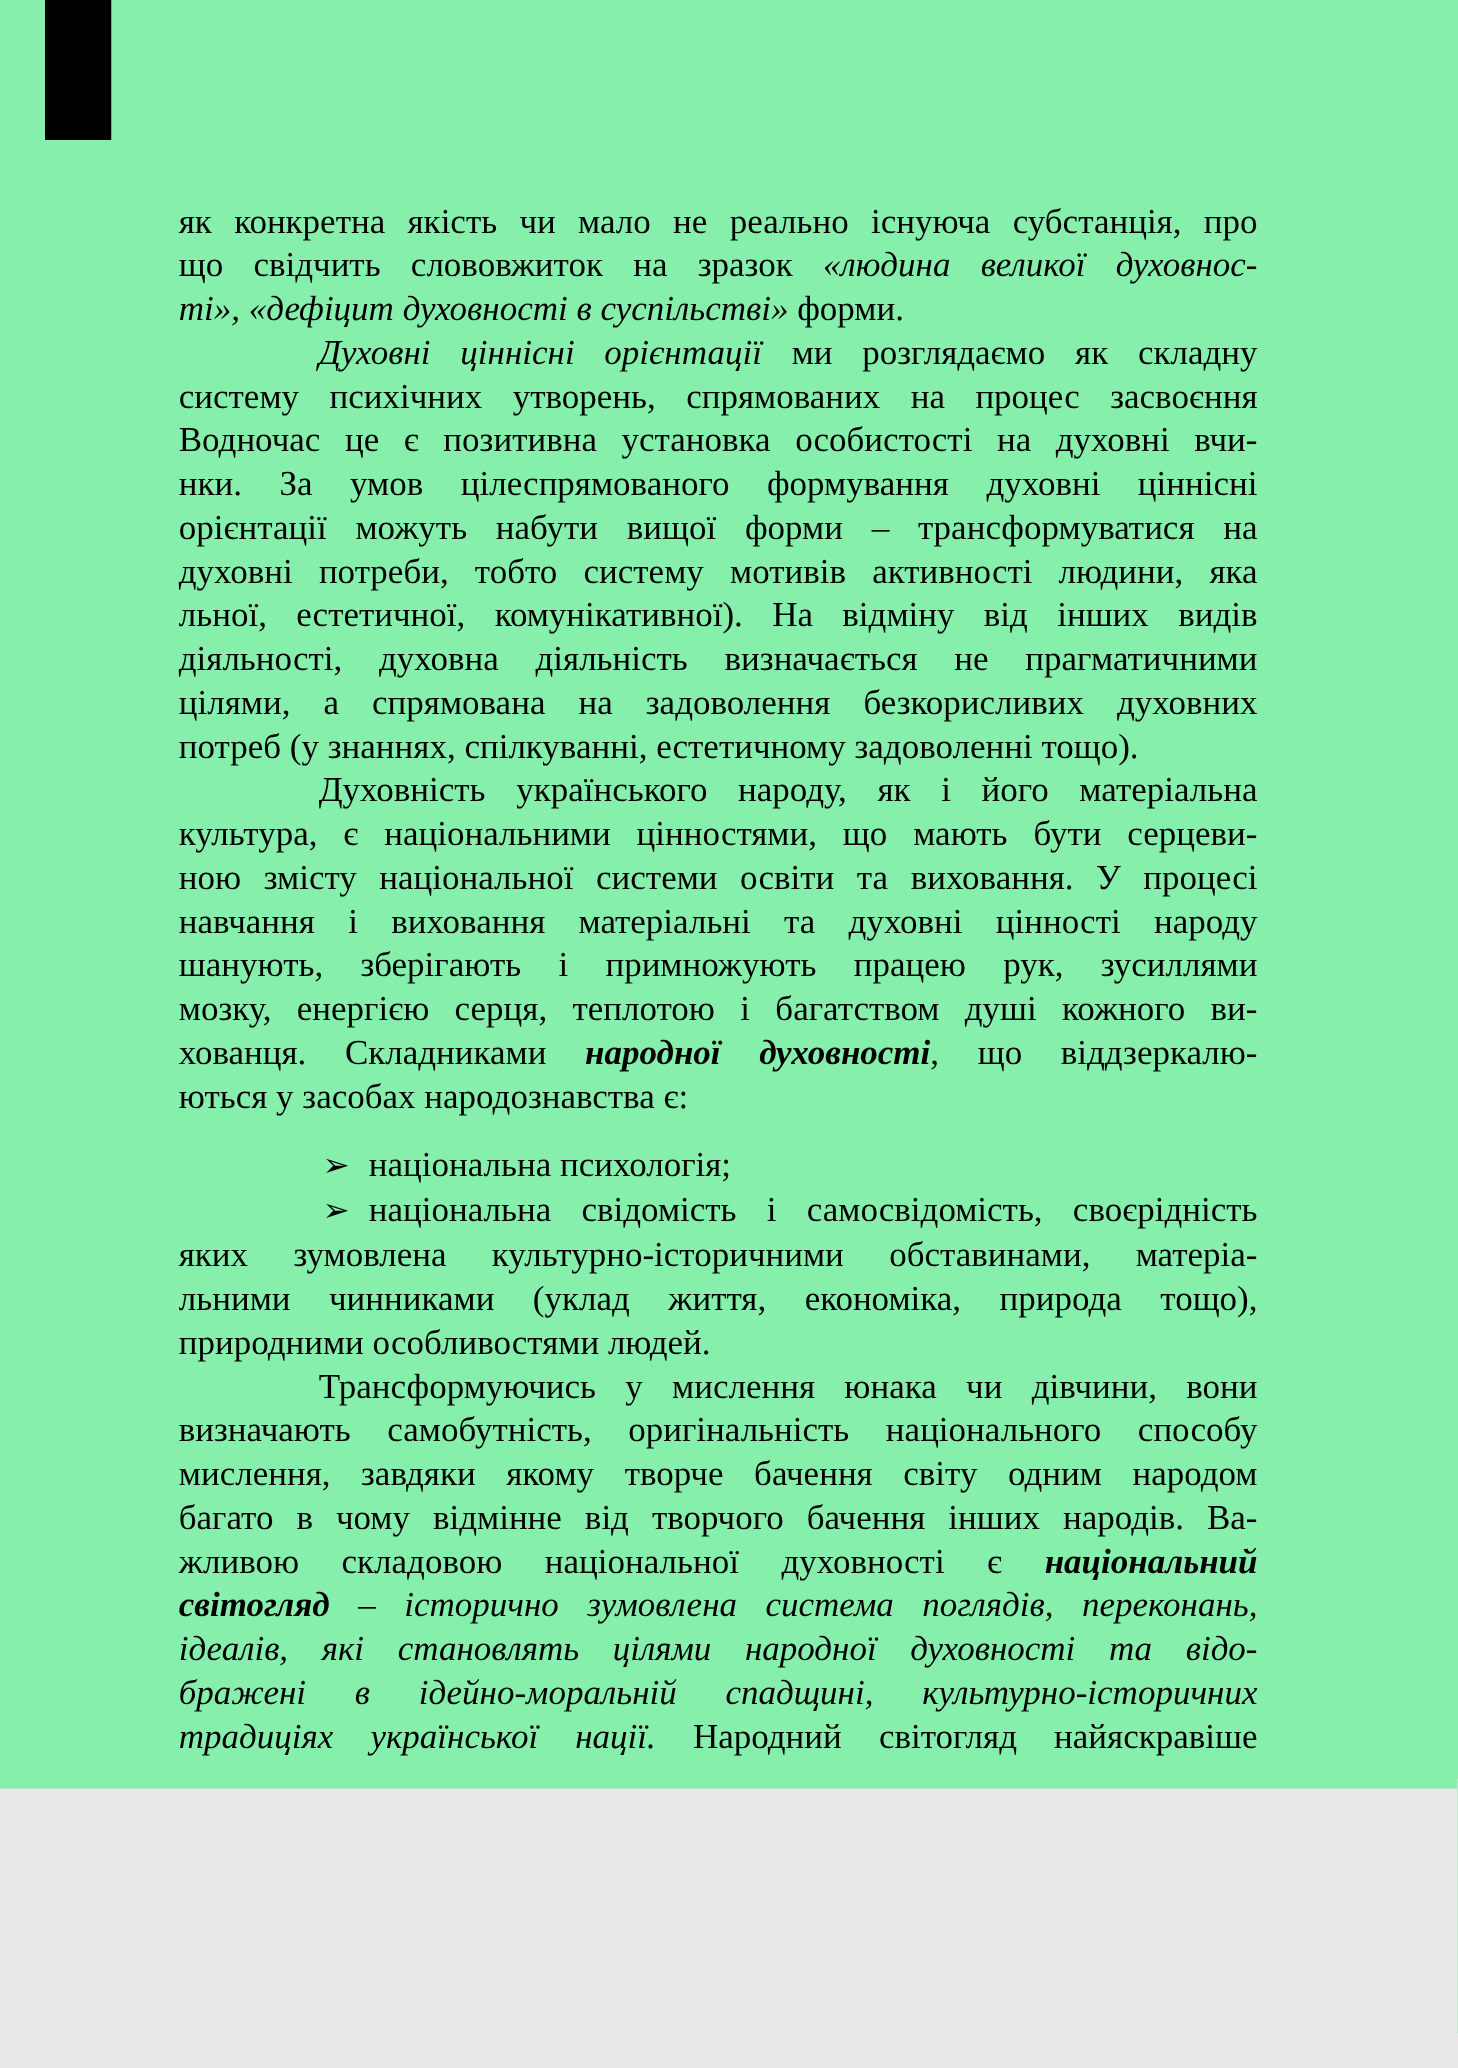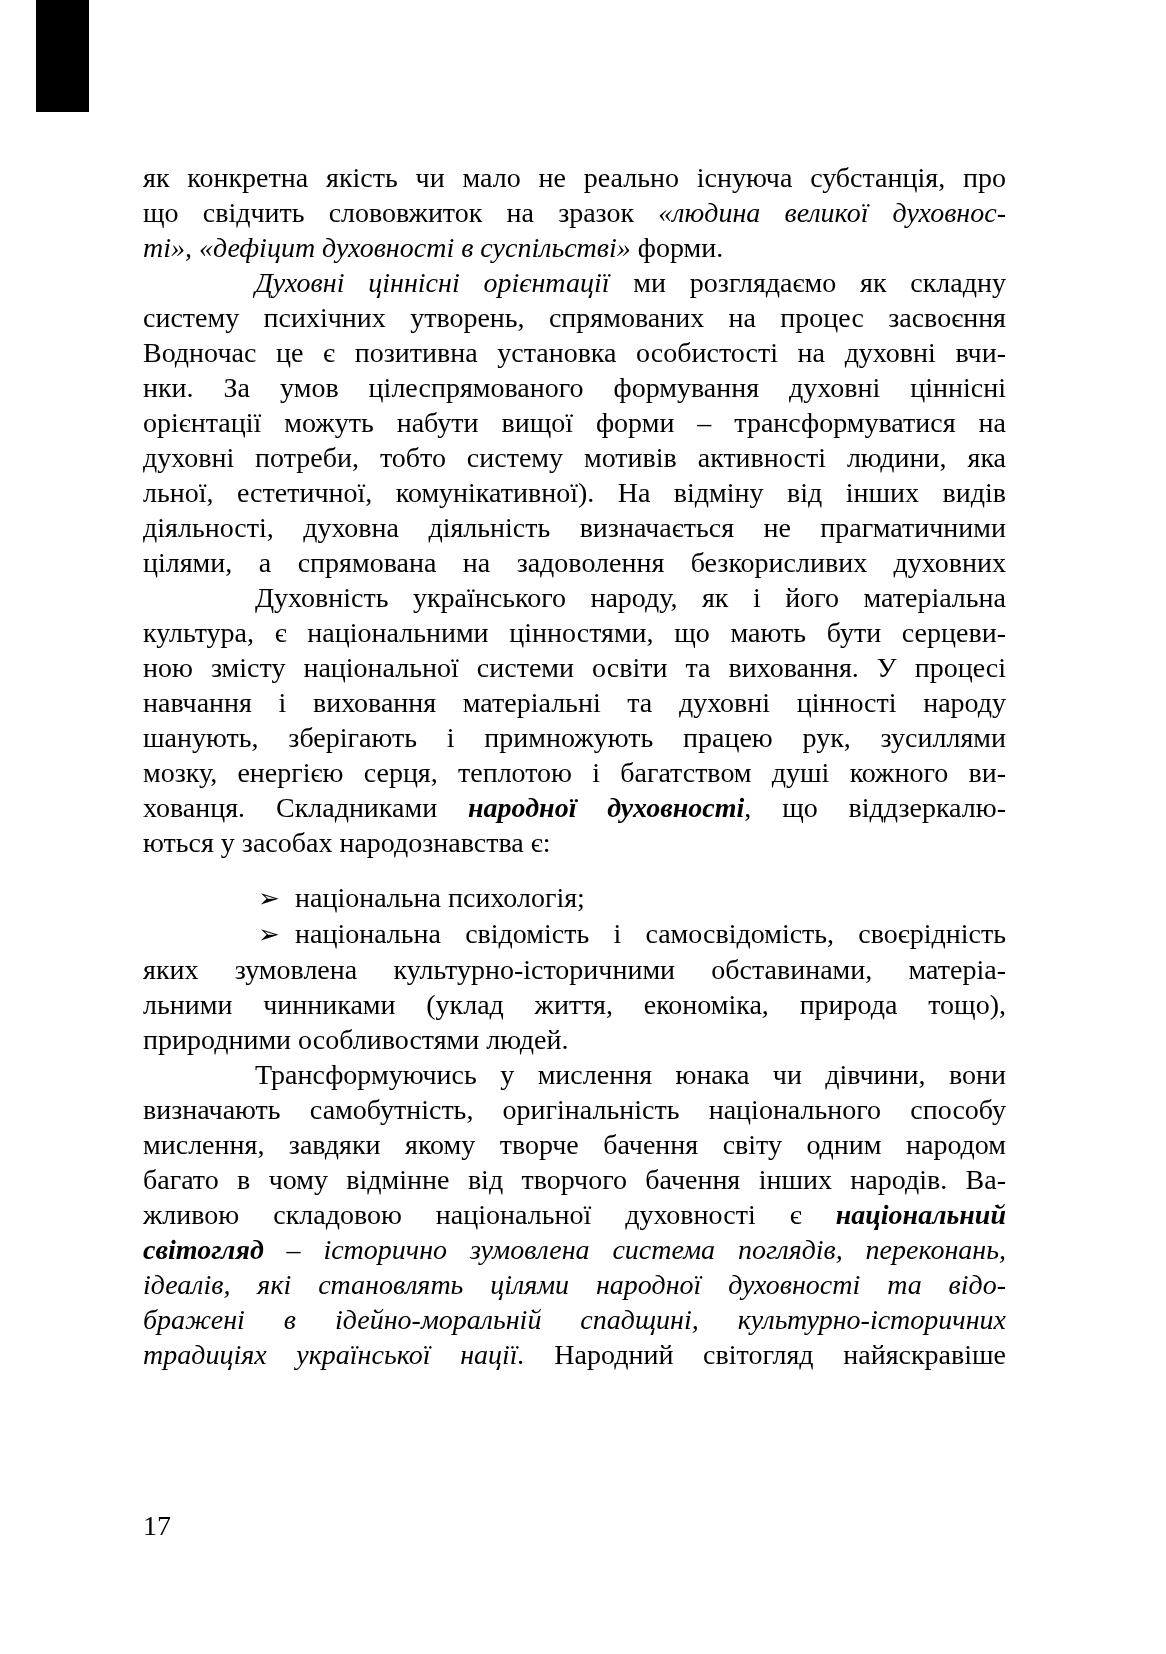--- a/index.html
+++ b/index.html
@@ -1,20 +1,20 @@
 <!DOCTYPE html>
 <html><head>
 <meta charset="utf-8">
 <style>
   html, body { margin: 0; padding: 0; background: #e8e8e8; }
   .page {
     position: relative;
     width: 1166px;
-    height: 1654px;
-    background: #ffffff;
+    height: 1431px;
+    background: #86efac;
     font-family: "Liberation Serif", "DejaVu Serif", serif;
     color: #000000;
     overflow: hidden;
   }
   .scan-artifact {
     position: absolute;
     left: 36px;
     top: 0;
     width: 53px;
     height: 112px;
@@ -73,20 +73,21 @@
       <div class="line end"><span class="i">ті», «дефіцит духовності в суспільстві»</span><span class="r"> форми.</span></div>
       <div class="line indent"><span class="i">Духовні ціннісні орієнтації</span><span class="r"> ми розглядаємо як складну</span></div>
       <div class="line"><span class="r">систему психічних утворень, спрямованих на процес засвоєння</span></div>
       <div class="line"><span class="r">Водночас це є позитивна установка особистості на духовні вчи-</span></div>
       <div class="line"><span class="r">нки. За умов цілеспрямованого формування духовні ціннісні</span></div>
       <div class="line"><span class="r">орієнтації можуть набути вищої форми – трансформуватися на</span></div>
       <div class="line"><span class="r">духовні потреби, тобто систему мотивів активності людини, яка</span></div>
       <div class="line"><span class="r">льної, естетичної, комунікативної). На відміну від інших видів</span></div>
       <div class="line"><span class="r">діяльності, духовна діяльність визначається не прагматичними</span></div>
       <div class="line"><span class="r">цілями, а спрямована на задоволення безкорисливих духовних</span></div>
+      <div class="line end"><span class="r">потреб (у знаннях, спілкуванні, естетичному задоволенні тощо).</span></div>
       <div class="line indent"><span class="r">Духовність українського народу, як і його матеріальна</span></div>
       <div class="line"><span class="r">культура, є національними цінностями, що мають бути серцеви-</span></div>
       <div class="line"><span class="r">ною змісту національної системи освіти та виховання. У процесі</span></div>
       <div class="line"><span class="r">навчання і виховання матеріальні та духовні цінності народу</span></div>
       <div class="line"><span class="r">шанують, зберігають і примножують працею рук, зусиллями</span></div>
       <div class="line"><span class="r">мозку, енергією серця, теплотою і багатством душі кожного ви-</span></div>
       <div class="line"><span class="r">хованця. Складниками </span><span class="bi">народної духовності</span><span class="r">, що віддзеркалю-</span></div>
       <div class="line end"><span class="r">ються у засобах народознавства є:</span></div>
       <div class="line end bullet" style="margin-top: 20px;"><span class="arrow">➢</span><span class="r">національна психологія;</span></div>
       <div class="line bullet"><span class="arrow">➢</span><span class="r">національна свідомість і самосвідомість, своєрідність</span></div>

